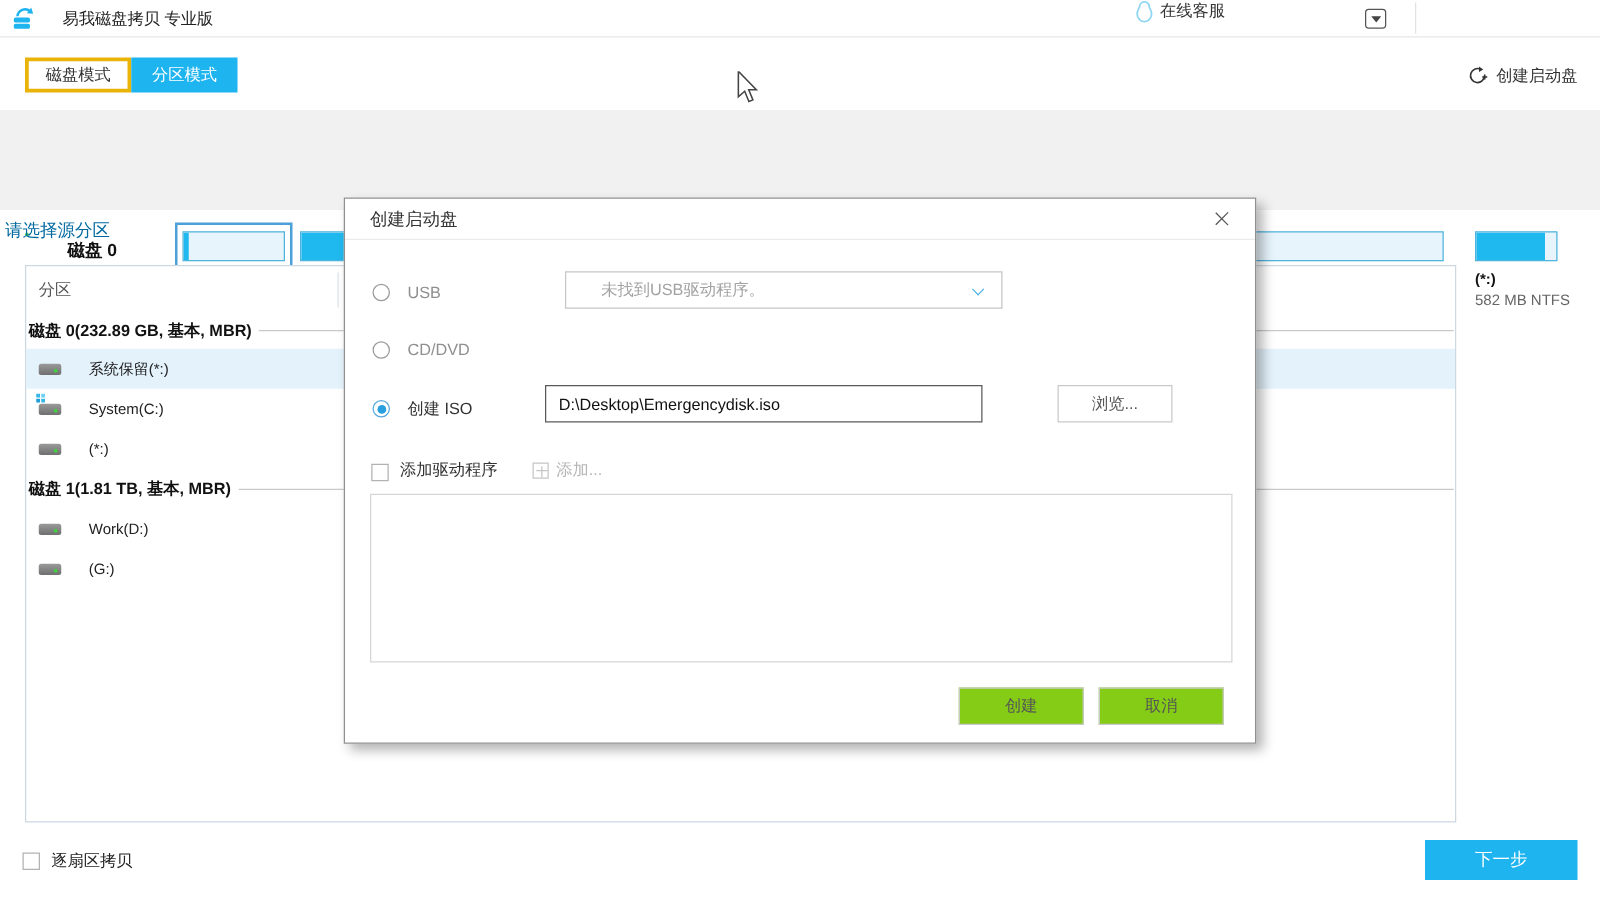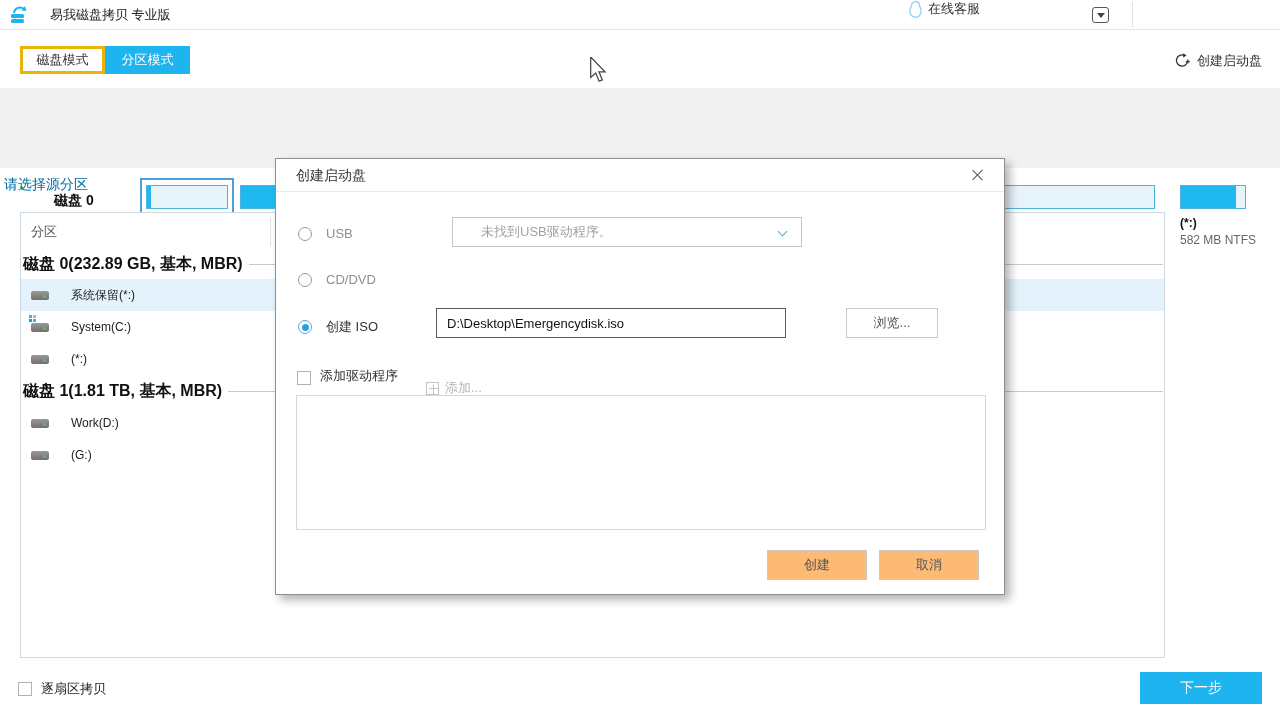--- a/index.html
+++ b/index.html
@@ -53,21 +53,21 @@
 
   
   .source-label { position:absolute; left:4px; top:176px; font-size:14px; color:#0369a1; }
   .ptable { position:absolute; left:20px; top:212px; width:1145px; height:446px;
             border:1px solid #ccd9e3; background:#fff; }
   .tbl-header { position:relative; height:37px; }
   .tbl-header .col { position:absolute; left:10px; top:10px; font-size:13px; color:#555; }
   .tbl-header .coldiv { position:absolute; left:249px; top:5px; width:1px; height:28px; background:#dbe3ea; }
   .grp-header { height:29px; display:flex; align-items:center; padding-left:2px; }
   .grp-header.h2 { height:32px; }
-  .grp-header .gtxt { font-size:16px; font-weight:bold; color:#111; white-space:nowrap; }
+  .grp-header .gtxt { font-size:13px; font-weight:bold; color:#111; white-space:nowrap; }
   .grp-header .gline { flex:1; height:1px; background:#c9c9c9; margin:0 1px 0 6px; }
   .prow { height:32px; display:flex; align-items:center; padding-left:10px; gap:22px; cursor:pointer; }
   .prow.selected { background:#e4f2fc; }
   .prow .rname { font-size:12px; color:#222; }
 
   
   .drive { position:relative; width:18px; height:9px; background:linear-gradient(#9a9a9a,#6f6f6f);
            border-radius:2px; flex:0 0 auto; }
   .drive:after { content:""; position:absolute; right:3px; bottom:2px; width:3px; height:3px;
                  border-radius:50%; background:#3fd43f; }
@@ -107,27 +107,27 @@
         display:flex; align-items:center; padding:0 30px 0 28px; cursor:pointer;margin-left:16px; }
   .dd .ddtxt { font-size:13px; color:#a2a2a2; white-space:nowrap; overflow:hidden; }
   .dd .chev { position:absolute; right:15px; top:10px; width:7px; height:7px;
               border-right:1px solid #45b2e8; border-bottom:1px solid #45b2e8; transform:rotate(45deg); }
   .iso-input { position:absolute; left:160px; top:149px; width:350px; height:30px; border:1px solid #5a5a5a;
                padding:0 10px; font-size:13px; color:#111; font-family:"Liberation Sans","DejaVu Sans",sans-serif; }
   .browse-btn { position:absolute; left:526px; top:149px; width:92px; height:30px; background:#fff;
                 border:1px solid #c9c9c9; font-size:13px; color:#555; display:flex; align-items:center; justify-content:center; cursor:pointer;margin-left:44px; }
   .adddrv-row { position:absolute; left:21px; top:208px; display:flex; align-items:flex-end; gap:9px; cursor:pointer; }
   .adddrv-row .albl { font-size:13px; color:#333; }
-  .add-link { position:absolute; left:150px; top:220px; display:flex; align-items:center; gap:6px; }
+  .add-link { position:absolute; left:150px; top:208px; display:flex; align-items:center; gap:6px; }
   .add-ico { width:13px; height:13px; border:1px solid #c5c5c5; position:relative; }
   .add-ico:before { content:""; position:absolute; left:2px; top:5.5px; width:9px; height:1px; background:#c5c5c5; }
   .add-ico:after  { content:""; position:absolute; left:5.5px; top:2px; width:1px; height:9px; background:#c5c5c5; }
   .add-lbl { font-size:13px; color:#b5b5b5; }
   .drv-list { position:absolute; left:20px; top:236px; width:690px; height:135px; border:1px solid #d6d6d6; background:#fff; }
-  .dlg-btn { position:absolute; top:391px; width:100px; height:30px; background:#fdba74; border:1px solid #c9c9c9;
+  .dlg-btn { position:absolute; top:391px; width:100px; height:30px; background:#84cc16; border:1px solid #c9c9c9;
              font-size:13px; color:#555; display:flex; align-items:center; justify-content:center; cursor:pointer; }
   .dlg-btn.create { left:491px; } .dlg-btn.cancel { left:603px; }
 
   .cursor { position:absolute; left:588px; top:57px; z-index:50; pointer-events:none; }
   :root { --accent:#1db4f0; }
 </style>
 </head>
 <body>
 
 <div class="app">

